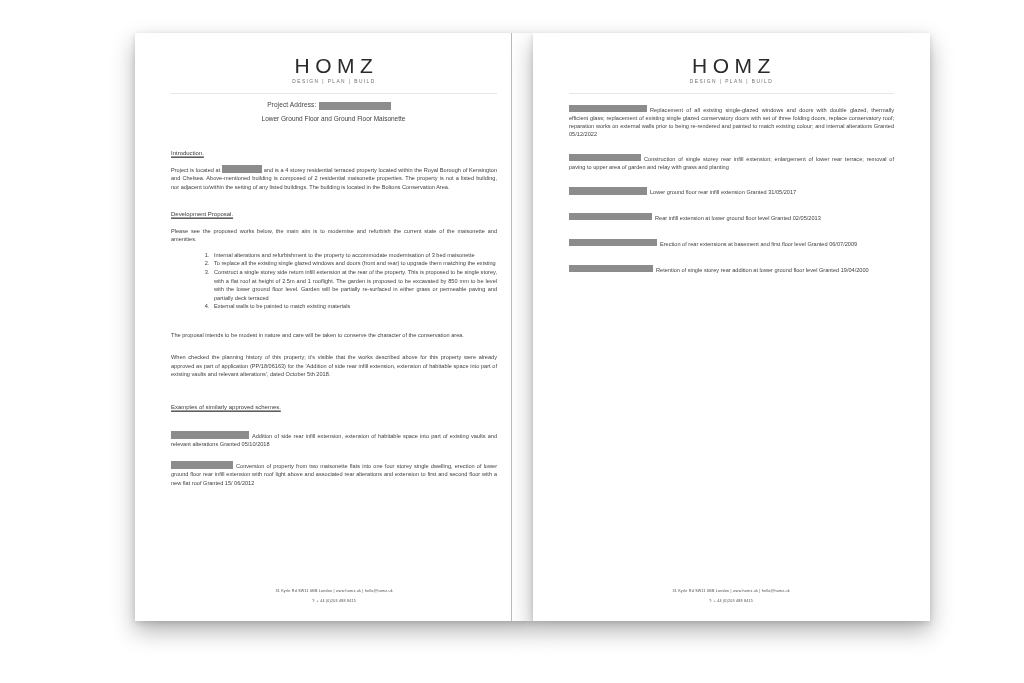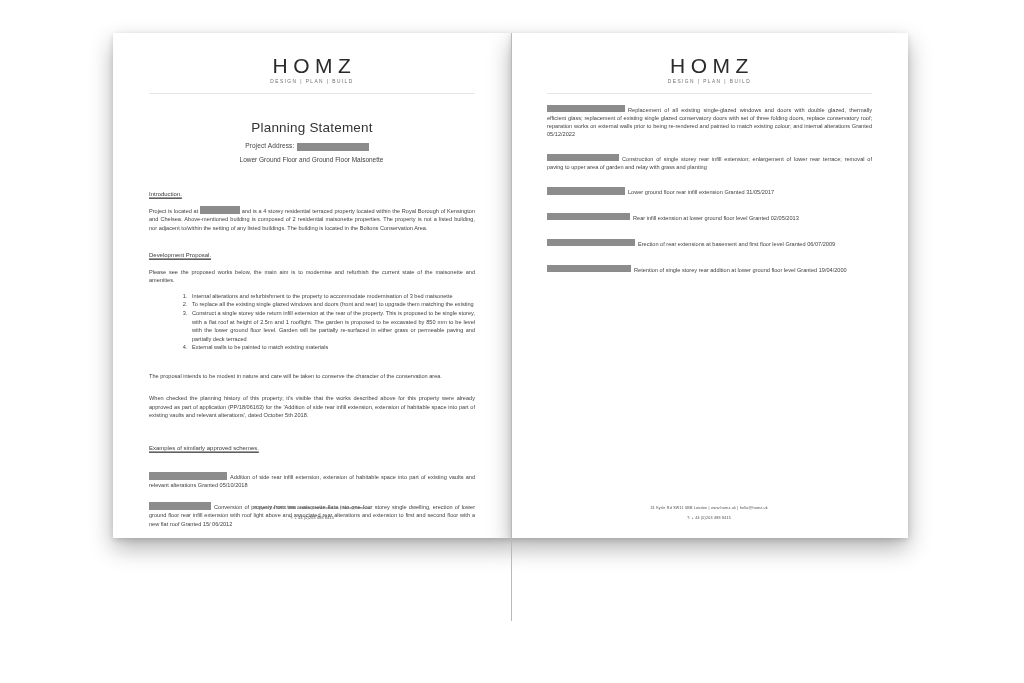--- a/index.html
+++ b/index.html
@@ -21,23 +21,24 @@
     left: 0; top: 0;
     width: 1024px;
     height: 683px;
     background: #ffffff;
   }
 
   
   .sheet {
     position: absolute;
     top: 33px;
-    height: 505px;
+    height: 588px;
     background: #ffffff;
     box-shadow: 0 10px 22px rgba(0,0,0,0.30), 0 2px 6px rgba(0,0,0,0.14);
+    margin-left: 22px;
   }
   #sheet-left  { left: 113px; width: 398px; }
   #sheet-right { left: 511px; width: 397px; }
 
   
   #page-seam {
     position: absolute;
     left: 511px;
     top: 33px;
     width: 1px;
@@ -216,21 +217,20 @@
 
   <div class="sheet" id="sheet-left">
     <div class="page-inner">
 
       <div class="letterhead">
         <div class="logo-word">HOMZ</div>
         <div class="logo-tagline">DESIGN | PLAN | BUILD</div>
       </div>
       <div class="header-rule"></div>
 
-      <div class="doc-title">Planning Statement</div>
 
       <div class="addr-line">
         <span class="lbl">Project Address:</span><span class="redact addr-redact"></span>
       </div>
 
       <div class="subtitle">
         <span>Lower Ground Floor and Ground Floor Maisonette</span>
       </div>
 
       <div class="body-block">

